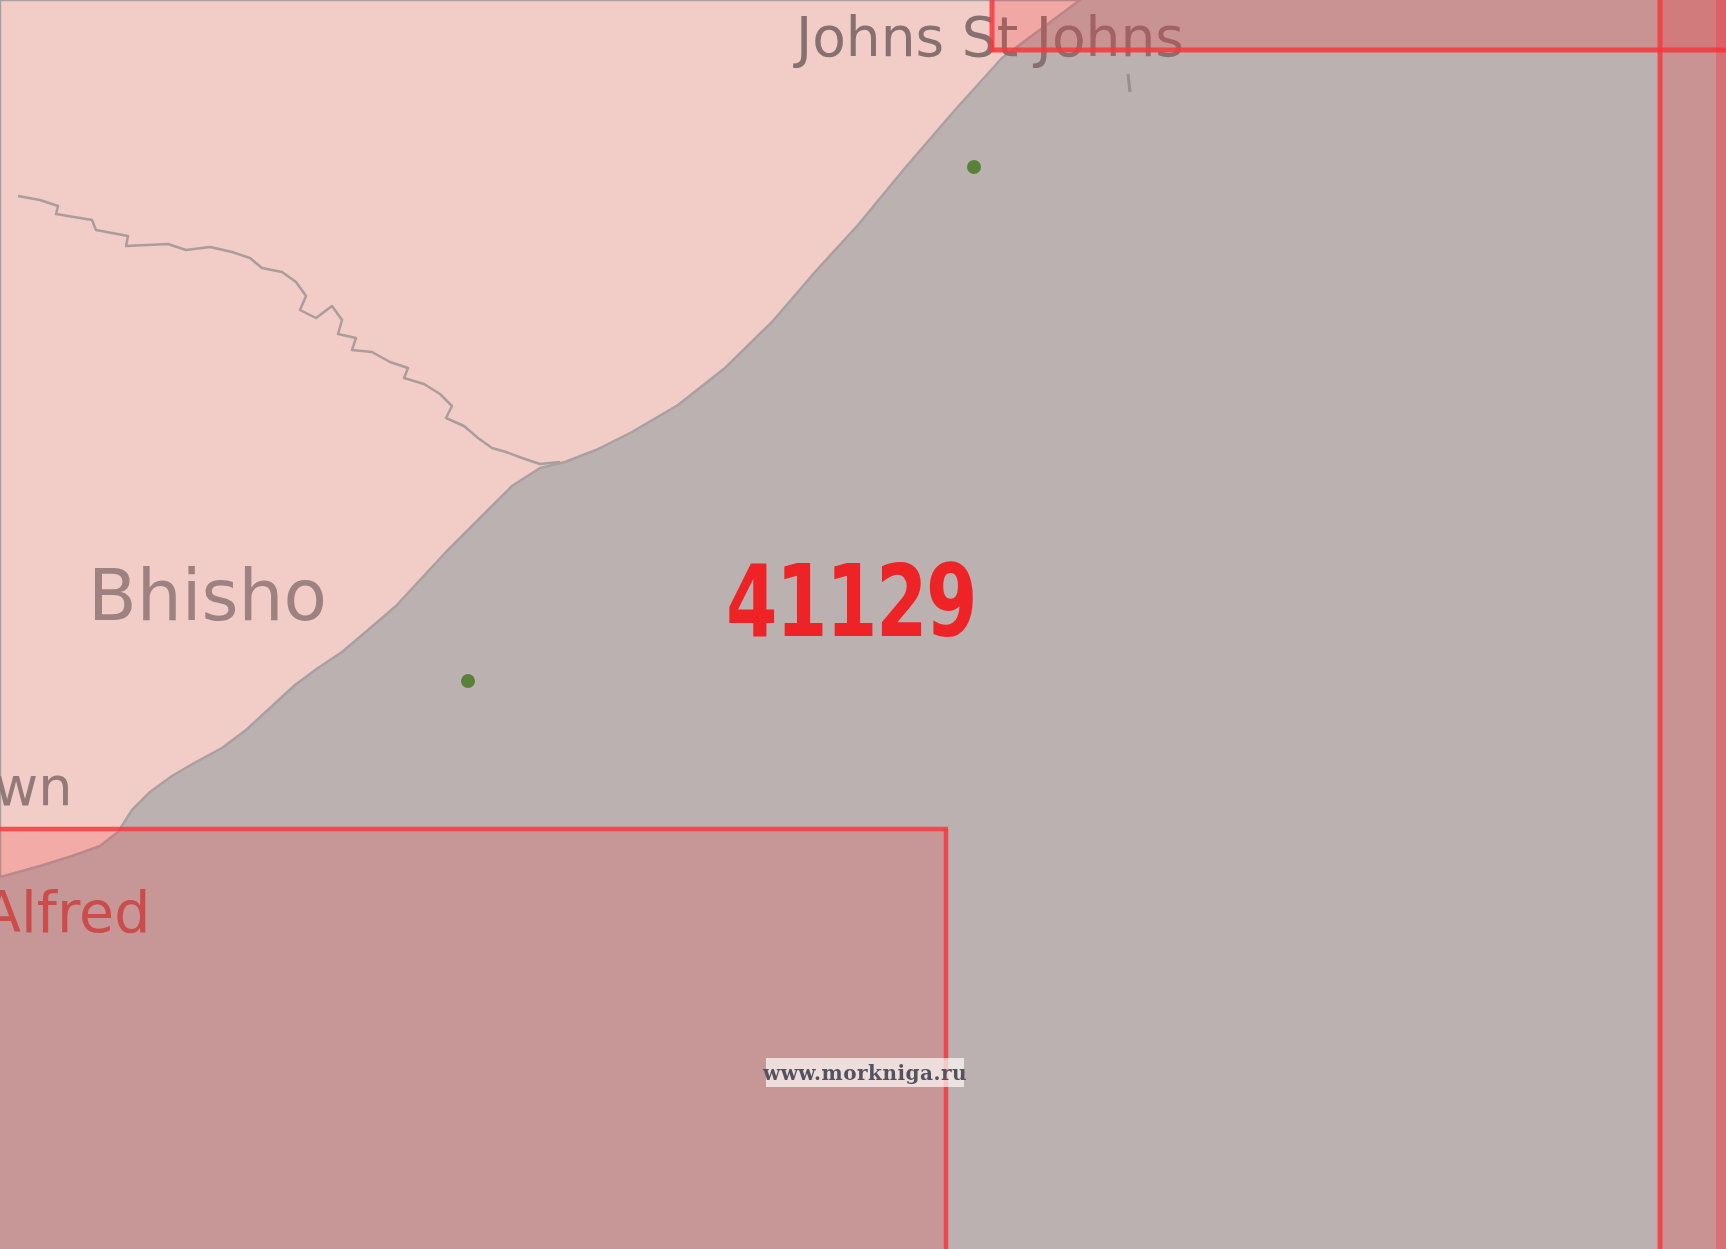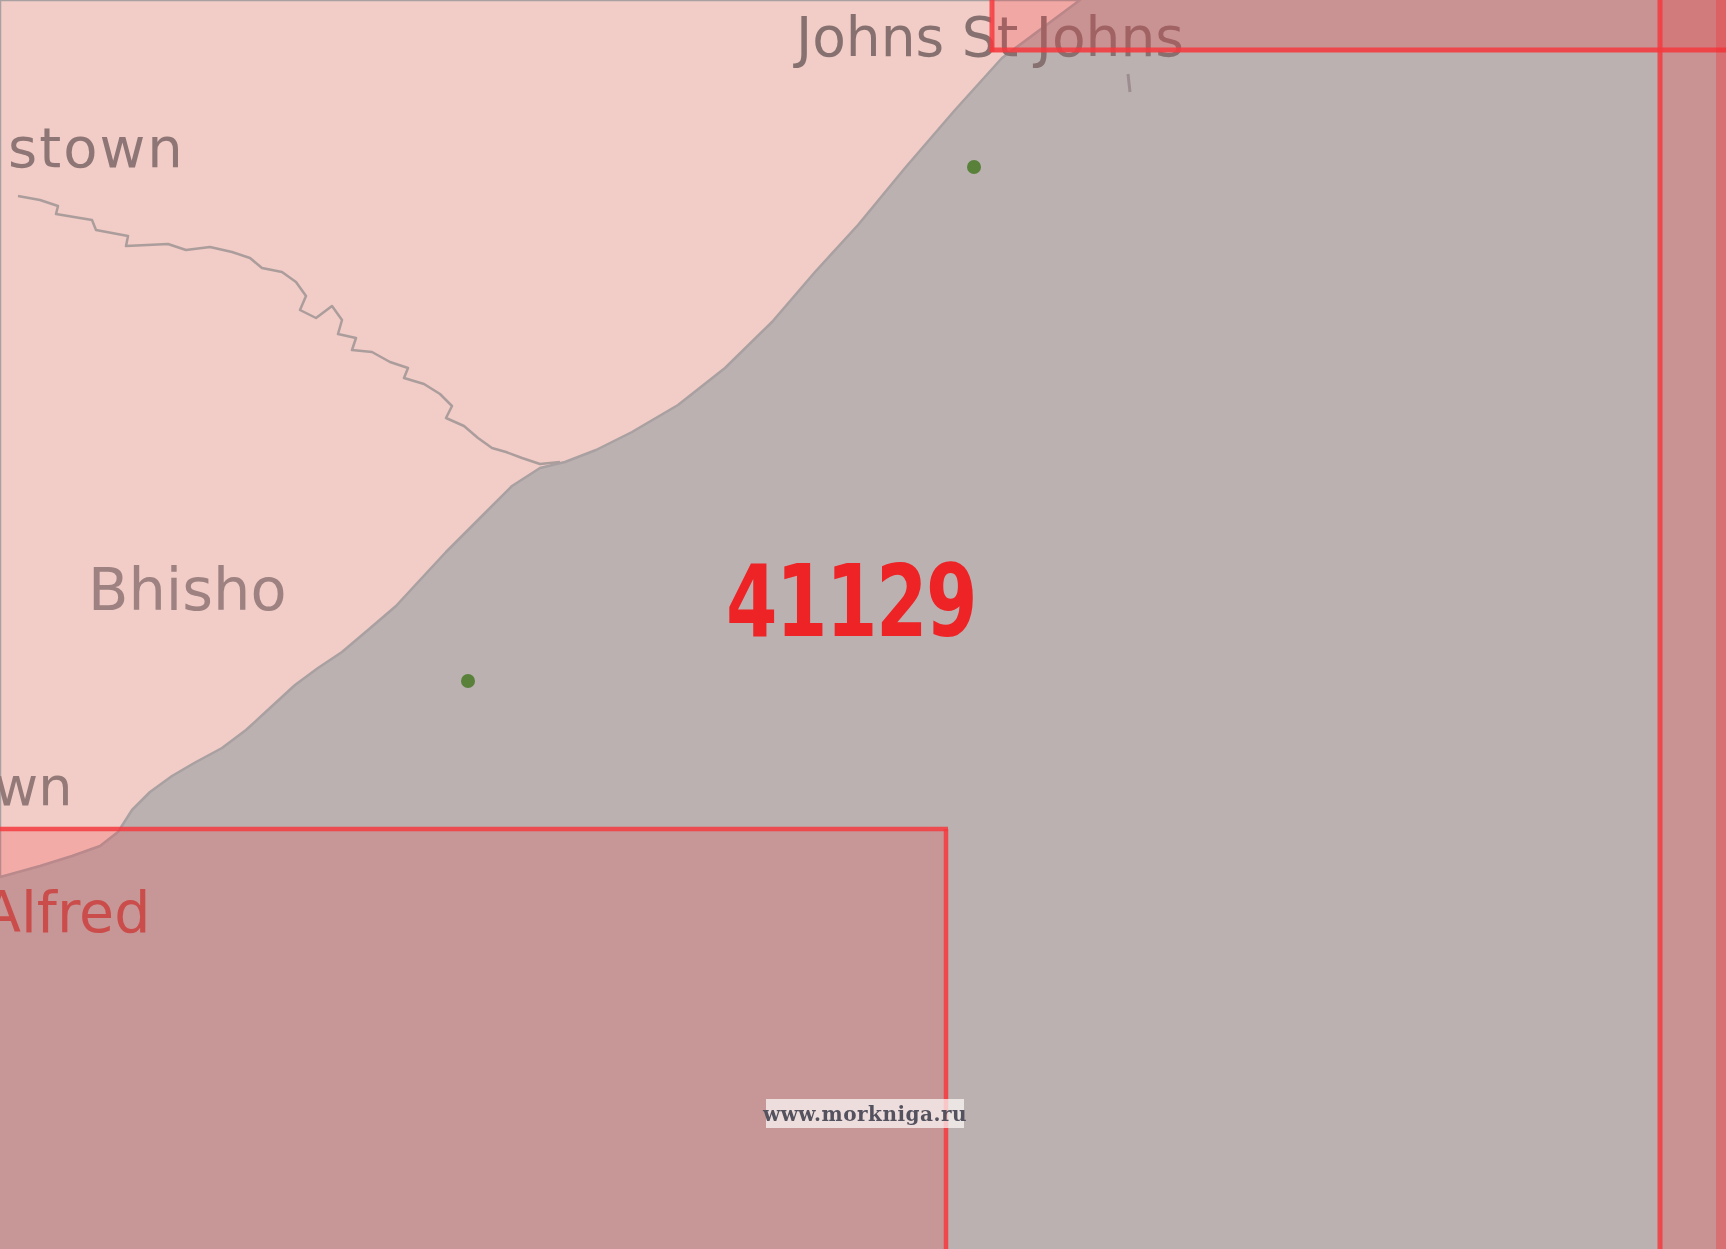--- a/index.html
+++ b/index.html
@@ -18,34 +18,34 @@
   #stage svg{position:absolute; left:0; top:0; display:block;}
   .layer-base{z-index:1;}
   .labels{position:absolute; left:0; top:0; width:100%; height:100%; z-index:2;}
   .layer-overlay{z-index:3; pointer-events:none;}
   .map-label{
     position:absolute; color:var(--label-gray); white-space:nowrap; line-height:1;
     filter:blur(0.6px);
   }
   .lbl-stown   {left:8px;   top:120px; font-size:56px; letter-spacing:2px;}
   .lbl-psj     {left:796px; top:10px;  font-size:55px; color:#867170;}
-  .lbl-bhisho  {left:88px;  top:560px; font-size:59px; color:#9d8281;}
+  .lbl-bhisho  {left:88px;  top:560px; font-size:71px; color:#9d8281;}
   .lbl-wn      {left:-6px;  top:760px; font-size:54px; color:#937a79;}
   .lbl-alfred  {left:-18px; top:884px; font-size:57px; color:var(--alfred-red);}
   .chart-number{
     position:absolute; left:726px; top:552px; font-size:100px; font-weight:bold;
     color:var(--chart-number-red); letter-spacing:-2px; line-height:1;
     transform:scaleX(0.74); transform-origin:left top; filter:blur(0.5px);
     white-space:nowrap;
   }
   .watermark{
     position:absolute; left:766px; top:1058px; width:198px; height:29px; z-index:4;
     background:var(--watermark-bg); display:flex; align-items:center; justify-content:center;
     font-family:"DejaVu Serif","Liberation Serif",serif; font-weight:bold;
-    font-size:20px; letter-spacing:0.5px; color:var(--watermark-text);margin-top:41px;
+    font-size:20px; letter-spacing:0.5px; color:var(--watermark-text);
   }
 </style>
 </head>
 <body>
 
 <div id="stage">
 
   <svg class="layer-base" width="1726" height="1249" viewBox="0 0 1726 1249">
     <path d="M0,0 L1080,0 L1002,58 L955,110 L905,168 L858,225 L815,272 L772,322
          L725,368 L678,405 L632,432 L596,450 L565,462 L540,468 L512,486 L488,510
@@ -56,21 +56,20 @@
               186,250 210,247 232,252 250,258 262,268 282,272 296,282 306,296
               300,310 316,318 332,306 342,320 338,334 356,338 352,350 372,352
               390,362 408,368 404,378 424,384 440,394 452,406 446,418 464,426
               478,438 492,448 506,452 522,458 540,464 560,462" style="fill:none; stroke:var(--river); stroke-width:2.5; stroke-linejoin:round;"></polyline>
     <line x1="1128" y1="74" x2="1130" y2="92" style="stroke:#9d8d90; stroke-width:3;"></line>
     <circle cx="974" cy="167" r="7" style="fill:var(--green-dot); opacity:0.9;"></circle>
     <circle cx="468" cy="681" r="7" style="fill:var(--green-dot); opacity:0.9;"></circle>
   </svg>
 
   <div class="labels">
-    <div class="map-label lbl-stown">stown</div>
     <div class="map-label lbl-psj">Johns St Johns</div>
     <div class="map-label lbl-bhisho">Bhisho</div>
     <div class="map-label lbl-wn">wn</div>
     <div class="map-label lbl-alfred">Alfred</div>
     <div class="chart-number">41129</div>
   </div>
 
   <svg class="layer-overlay" width="1726" height="1249" viewBox="0 0 1726 1249">
 
     <rect x="992" y="0" width="734" height="52" style="fill:var(--overlay-red-strong);"></rect>

